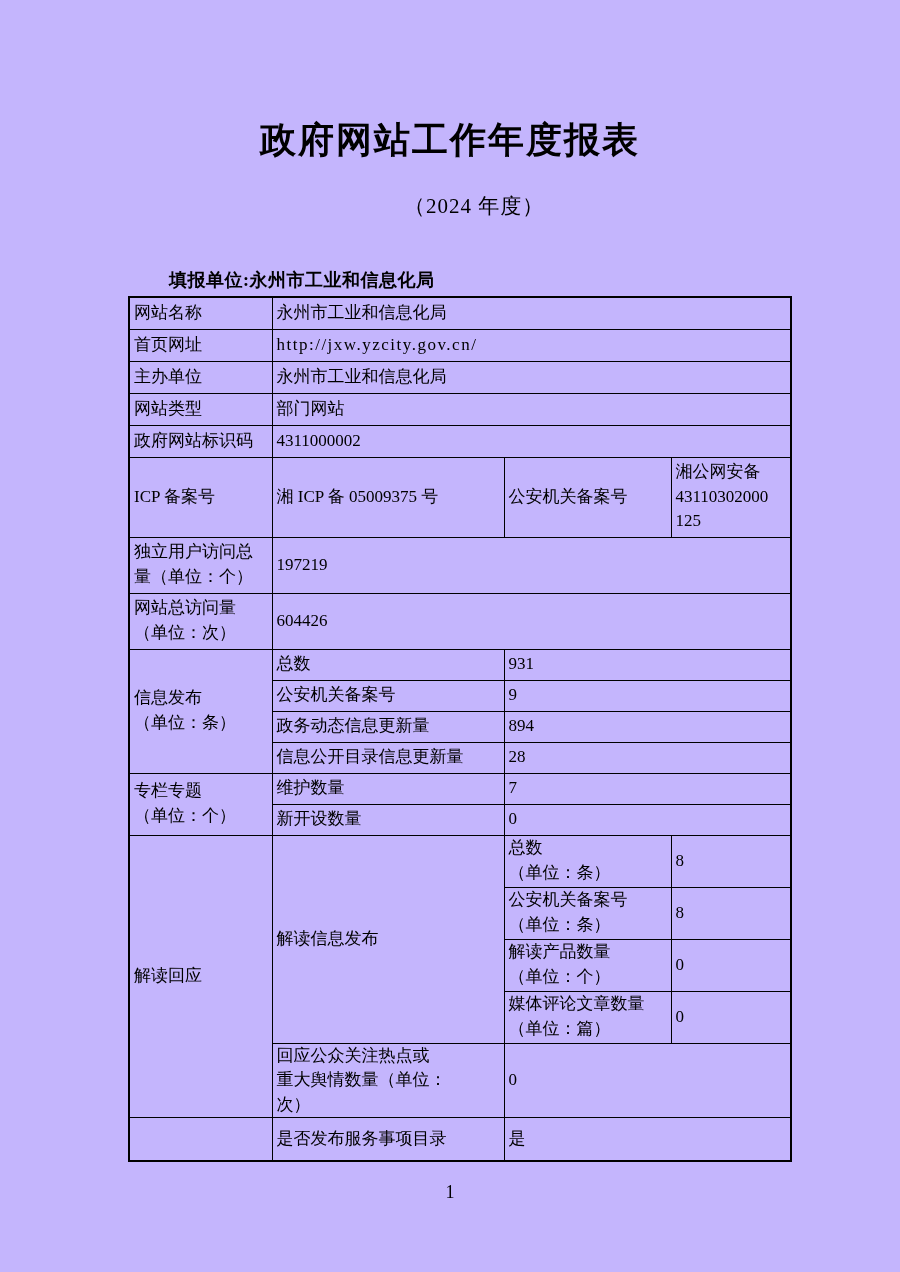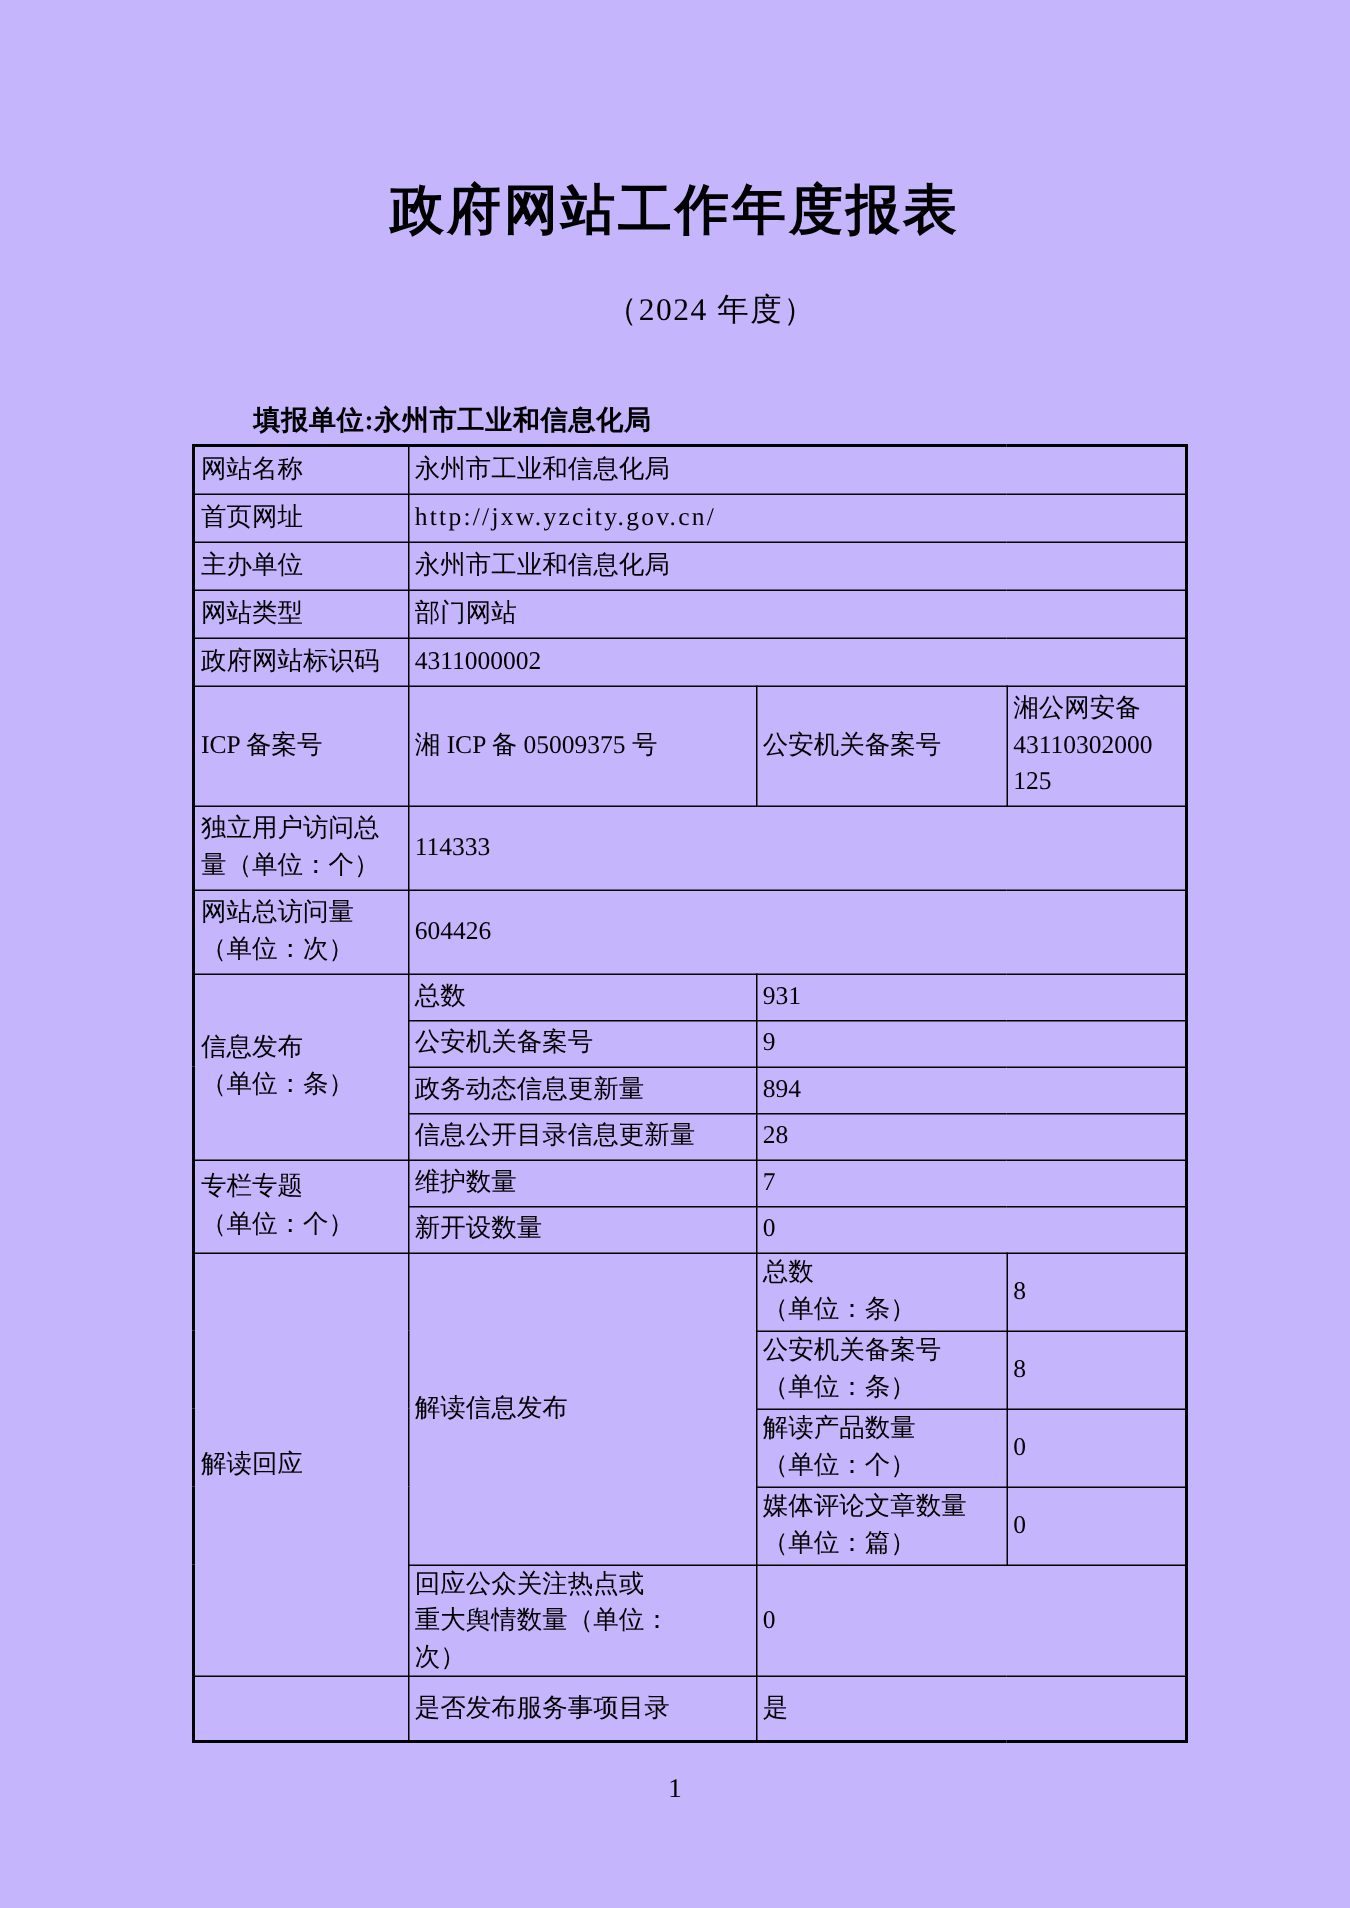--- a/index.html
+++ b/index.html
@@ -112,21 +112,21 @@
         <td>ICP 备案号</td>
         <td>湘 ICP 备 05009375 号</td>
         <td>公安机关备案号</td>
         <td>湘公网安备
 43110302000
 125</td>
       </tr>
       <tr class="r56">
         <td>独立用户访问总
 量（单位：个）</td>
-        <td colspan="3">114333</td>
+        <td colspan="3">197219</td>
       </tr>
       <tr class="r56">
         <td>网站总访问量
 （单位：次）</td>
         <td colspan="3">604426</td>
       </tr>
       <tr class="r31">
         <td rowspan="4">信息发布
 （单位：条）</td>
         <td>总数</td>

